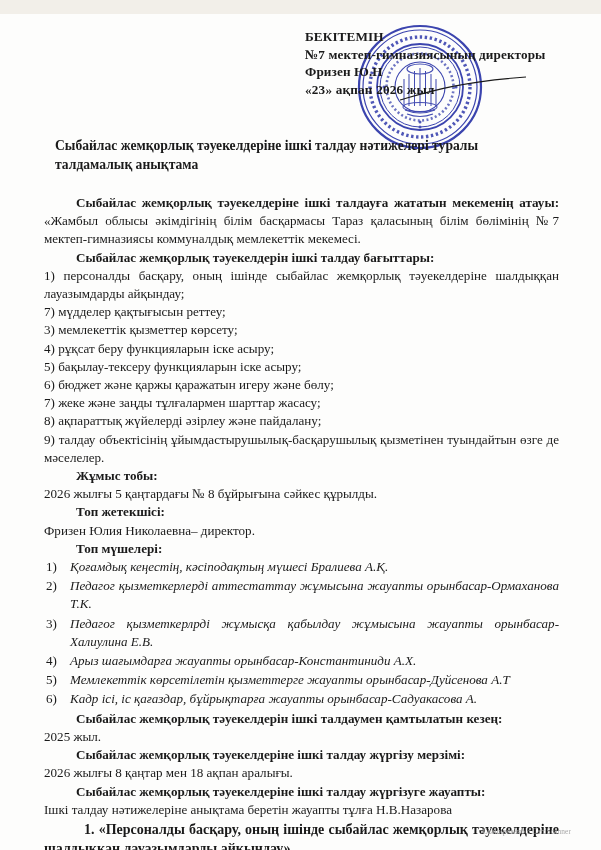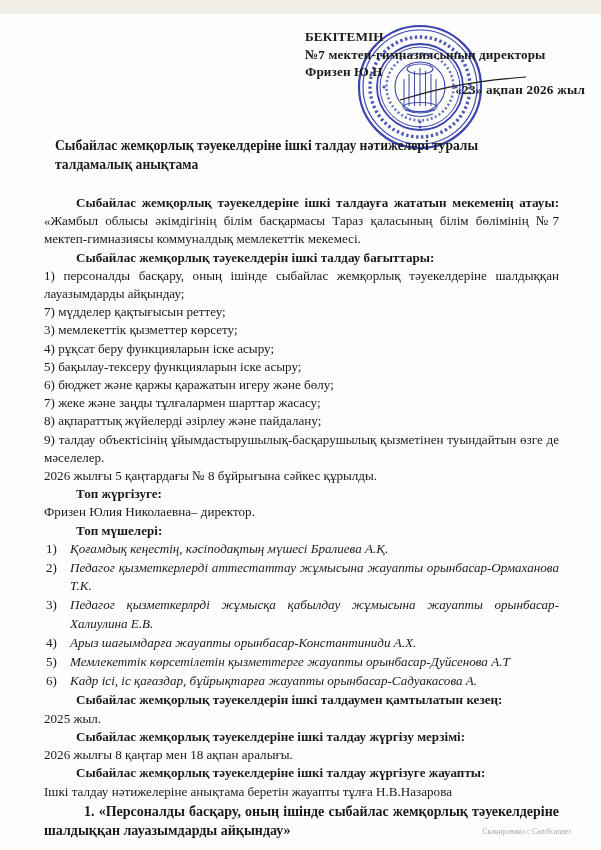--- a/index.html
+++ b/index.html
@@ -30,21 +30,20 @@
   }
   .approval-line {
     font-size: 13.2px;
     font-weight: bold;
     line-height: 17.5px;
     white-space: nowrap;
     letter-spacing: .1px;
   }
   .approval-line.date-line {
     letter-spacing: .2px;
-    text-align: right;
   }
   
   .signature-stroke {
     position: absolute;
     left: 398px;
     top: 74px;
     width: 130px;
     height: 30px;
     z-index: 4;
     pointer-events: none;
@@ -227,23 +226,24 @@
       <li>7) мүдделер қақтығысын реттеу;</li>
       <li>3) мемлекеттік қызметтер көрсету;</li>
       <li>4) рұқсат беру функцияларын іске асыру;</li>
       <li>5) бақылау-тексеру функцияларын іске асыру;</li>
       <li>6) бюджет және қаржы қаражатын игеру және бөлу;</li>
       <li>7) жеке және заңды тұлғалармен шарттар жасасу;</li>
       <li>8) ақпараттық жүйелерді әзірлеу және пайдалану;</li>
       <li>9) талдау объектісінің ұйымдастырушылық-басқарушылық қызметінен туындайтын өзге де мәселелер.</li>
     </ul>
 
+    <p class="section-head">Жұмыс тобы:</p>
     <p class="para-flat">2026 жылғы 5 қаңтардағы № 8 бұйрығына сәйкес құрылды.</p>
 
-    <p class="section-head">Топ жүргізуге:</p>
+    <p class="section-head">Топ жетекшісі:</p>
     <p class="para-flat">Фризен Юлия Николаевна– директор.</p>
 
     <p class="section-head">Топ мүшелері:</p>
 
     <ul class="members">
       <li><span class="marker">1)</span><span>Қоғамдық кеңестің, кәсіподақтың мүшесі Бралиева А.Қ.</span></li>
       <li><span class="marker">2)</span><span>Педагог қызметкерлерді аттестаттау жұмысына жауапты орынбасар-Ормаханова Т.К.</span></li>
       <li><span class="marker">3)</span><span>Педагог қызметкерлрді жұмысқа қабылдау жұмысына жауапты орынбасар-Халиулина Е.В.</span></li>
       <li><span class="marker">4)</span><span>Арыз шағымдарға жауапты орынбасар-Константиниди А.Х.</span></li>
       <li><span class="marker">5)</span><span>Мемлекеттік көрсетілетін қызметтерге жауапты орынбасар-Дуйсенова А.Т</span></li>

